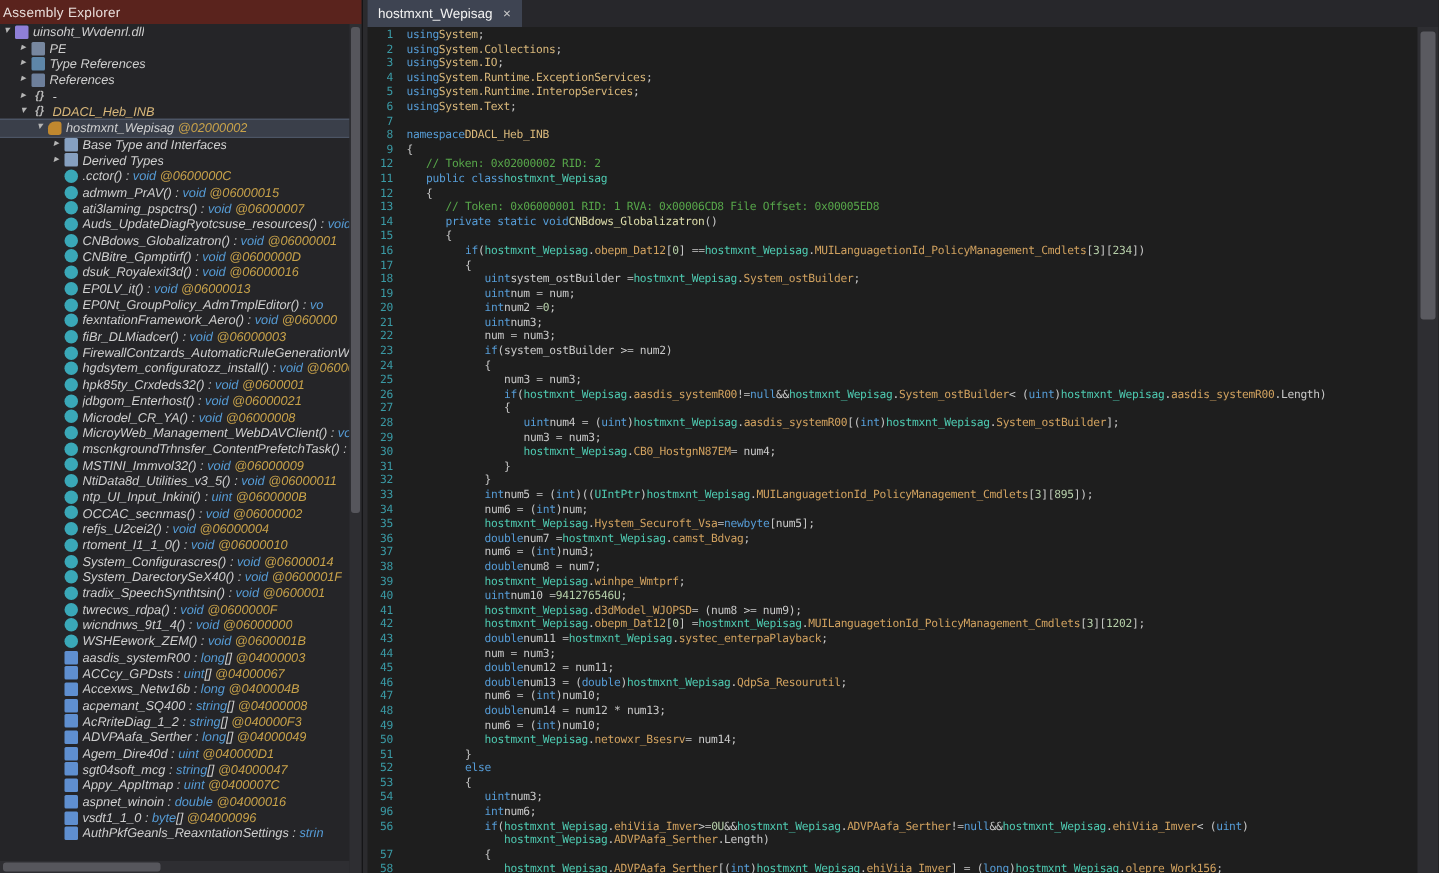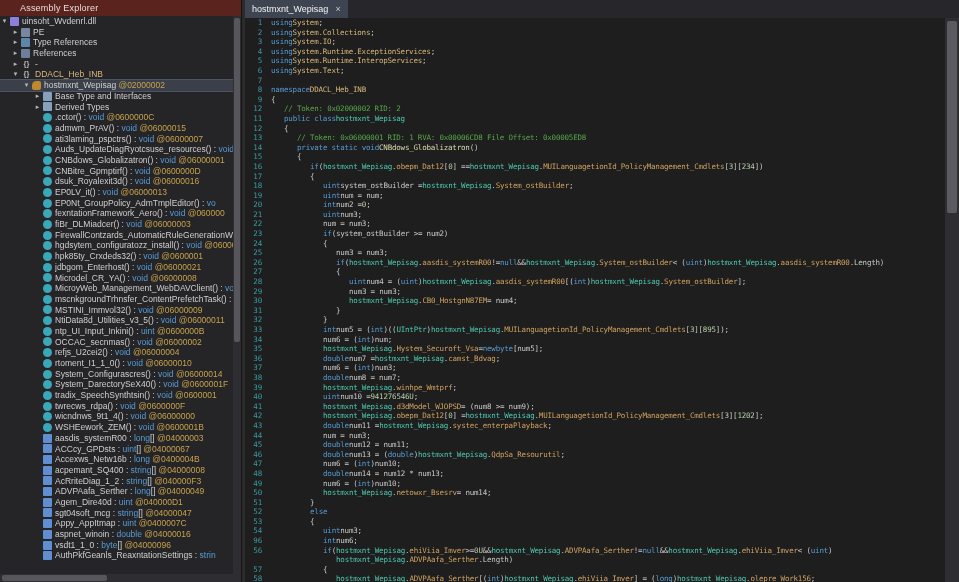--- a/index.html
+++ b/index.html
@@ -2,22 +2,22 @@
 <html><head>
 <meta charset="utf-8">
 <style>
   * { margin:0; padding:0; box-sizing:border-box; }
   html,body { width:959px; height:582px; overflow:hidden; }
   body { background:#2b2b2e; font-family:"Liberation Sans", sans-serif; }
   .app { position:relative; width:959px; height:582px; }
 
   
   .left-panel { position:absolute; left:0; top:0; width:242px; height:582px; background:#252528; border-right:1px solid #151517; }
-  .panel-header { height:16px; background:#5a231d; color:#e9dedb; font-size:9px; line-height:16px; padding-left:20px; letter-spacing:.2px; }
-  .tree { position:absolute; top:16px; left:0; right:8px; bottom:8px; overflow:hidden; }
+  .panel-header { height:16px; background:#5a231d; color:#e9dedb; font-size:9px; line-height:16px; padding-left:2px; letter-spacing:.2px; }
+  .tree { position:absolute; top:16px; left:0; right:8px; bottom:8px; overflow:hidden;font-style:italic; }
   .trow { height:10.7px; line-height:10.7px; display:flex; align-items:center; white-space:nowrap; font-size:8.5px; color:#cfcfcf; }
   .trow.sel { background:#3a3f4a; outline:1px solid #4c5565; }
   .tind { flex:none; display:inline-block; }
   .arrow { flex:none; width:9px; text-align:center; color:#b5b5b5; font-size:7px; }
   .ico { flex:none; width:9px; height:9px; margin:0 3px 0 1px; border-radius:1px; display:inline-flex; align-items:center; justify-content:center; font-size:7.5px; font-weight:bold; }
   .ico-asm { background:#8f7fd8; }
   .ico-pe  { background:#77879f; }
   .ico-tref{ background:#5e86a8; }
   .ico-ref { background:#6d7f9b; }
   .ico-ns  { background:none; color:#b8b8b8; width:11px; border-radius:0; }

